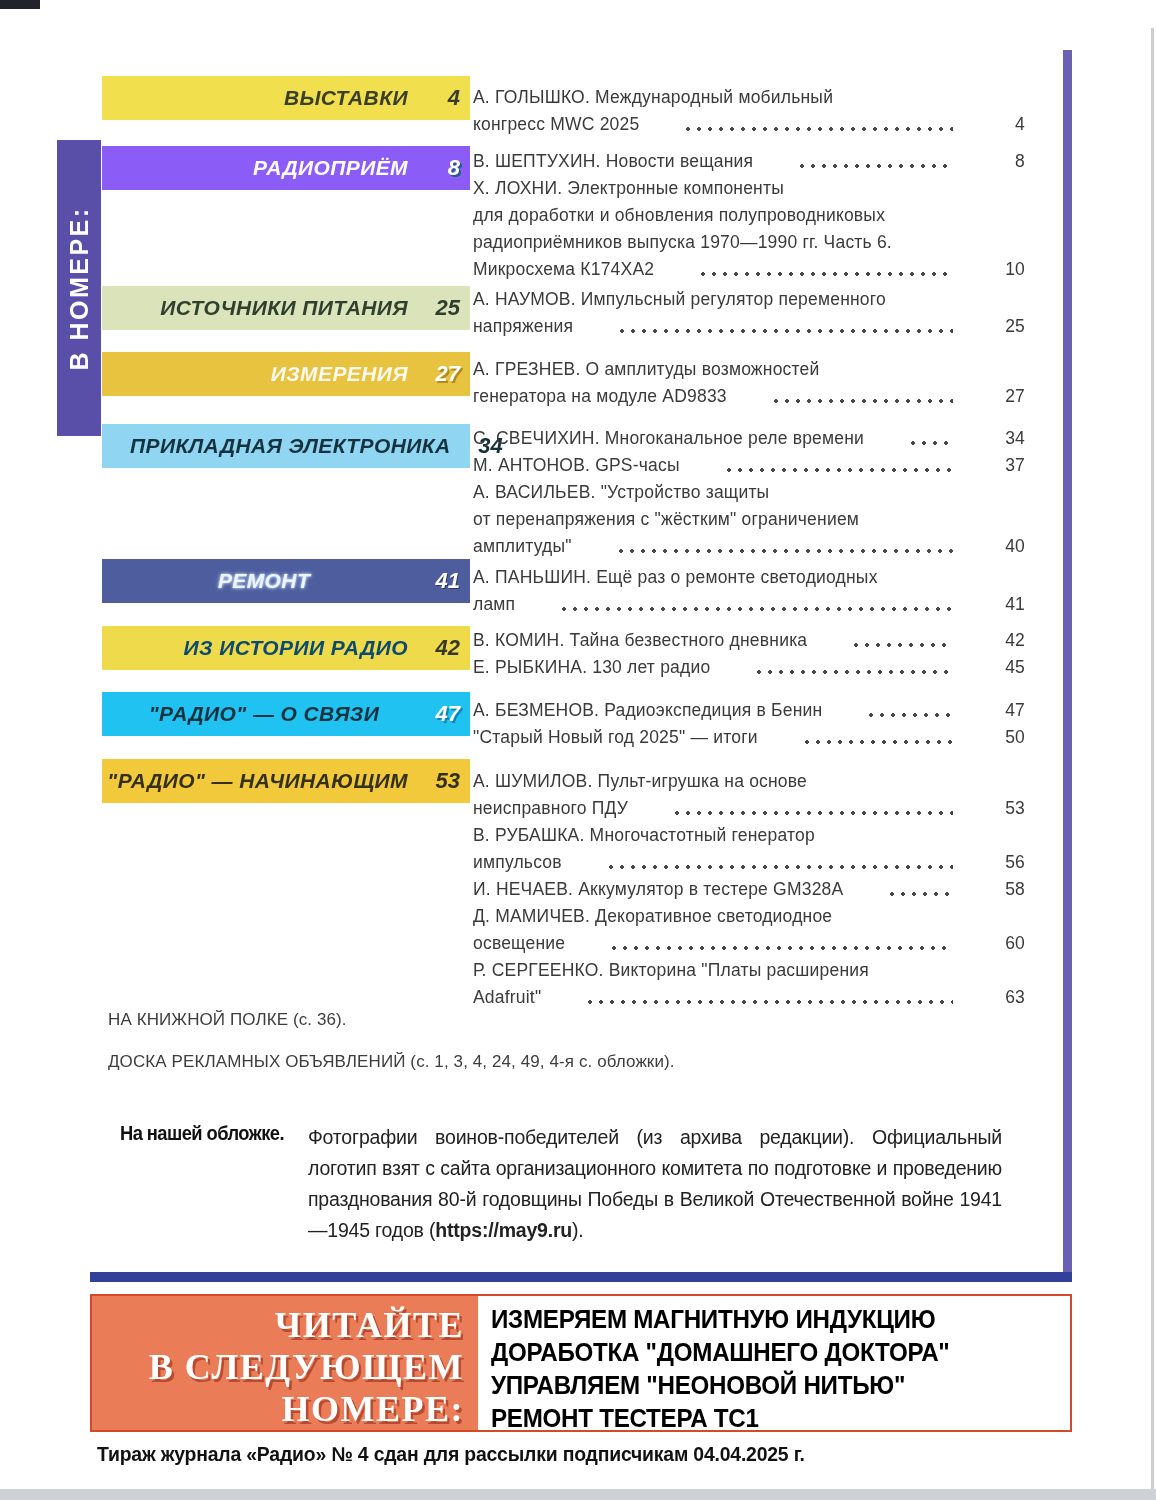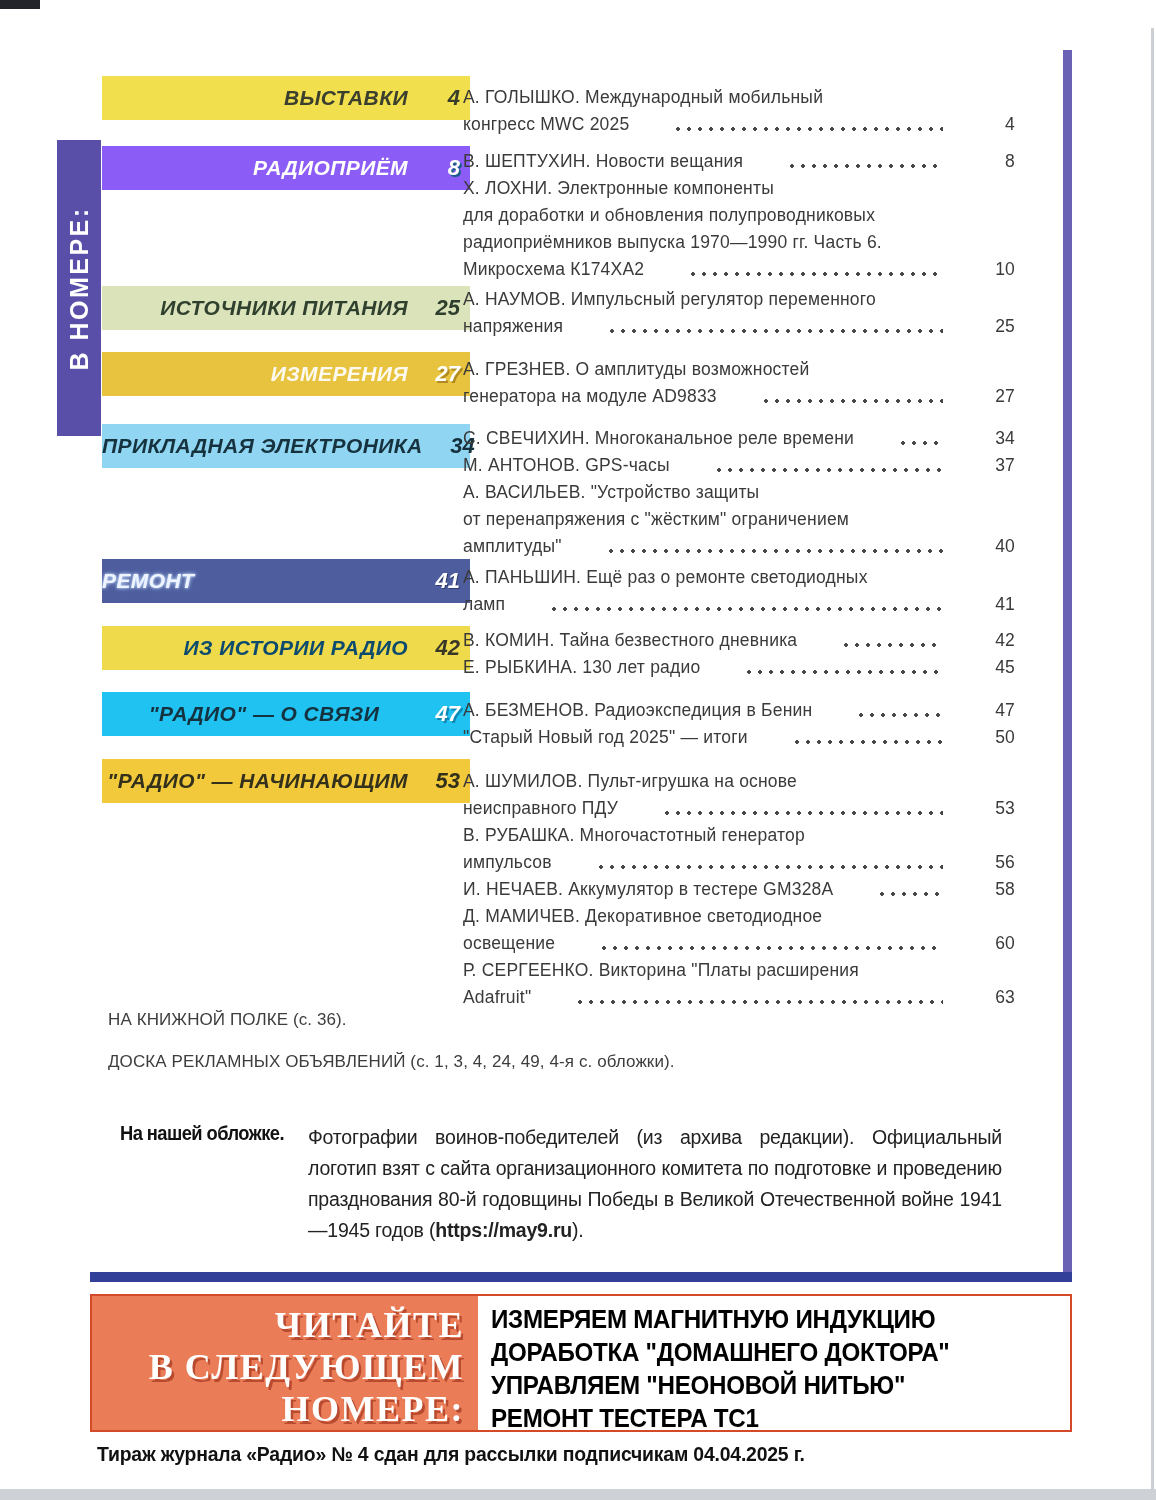--- a/index.html
+++ b/index.html
@@ -28,29 +28,29 @@
 
   
   .bar{
     position:absolute;left:102px;width:368px;height:44px;
     display:flex;align-items:center;font-style:italic;font-weight:bold;
   }
   .bar-label{flex:1;text-align:right;font-size:21px;letter-spacing:.4px;padding-right:18px;white-space:nowrap;}
   .bar-num{min-width:34px;text-align:right;padding-right:10px;font-size:22px;}
   .s0{top:76px;}  .s1{top:146px;} .s2{top:286px;} .s3{top:352px;} .s4{top:424px;}
   .s5{top:559px;} .s6{top:626px;} .s7{top:692px;} .s8{top:759px;}
-  .s5 .bar-label{text-align:left;padding-right:0;text-shadow:0 0 4px rgba(200,224,255,.95),0 0 2px rgba(200,224,255,.9);}
+  .s5 .bar-label{text-align:center;padding-right:0;text-shadow:0 0 4px rgba(200,224,255,.95),0 0 2px rgba(200,224,255,.9);}
   .s7 .bar-label{text-align:center;padding-right:0;}
   .s1 .bar-num{text-shadow:2px 2px 0 #1b5e86;}
   .s3 .bar-num{text-shadow:2px 2px 0 #b08a1e;}
   .s5 .bar-num{text-shadow:1px 1px 0 #2c3a6e;}
   .s7 .bar-num{text-shadow:2px 2px 0 #0e87b5;}
 
   
-  .arts{position:absolute;left:463px;width:552px;font-size:17.5px;line-height:27px;color:#3a3a3a;letter-spacing:.2px;}
+  .arts{position:absolute;left:473px;width:552px;font-size:17.5px;line-height:27px;color:#3a3a3a;letter-spacing:.2px;}
   .a0{top:84px;}  .a1{top:148px;} .a2{top:286px;} .a3{top:356px;} .a4{top:425px;}
   .a5{top:564px;} .a6{top:627px;} .a7{top:697px;} .a8{top:768px;}
   .ln{white-space:nowrap;}
   .ln.last{display:flex;gap:41px;}
   .dots{
     flex:1;height:27px;margin:0 3px 0 6px;
     background-image:radial-gradient(circle at 2px 18px,#474747 1.7px,transparent 2.1px);
     background-size:11px 27px;background-repeat:repeat-x;
   }
   .pg{min-width:28px;text-align:right;}
@@ -114,21 +114,21 @@
 </div>
 <div class="bar s2" style="background: rgb(219, 227, 187);">
   <span class="bar-label" style="color: rgb(48, 64, 47);">ИСТОЧНИКИ ПИТАНИЯ</span>
   <span class="bar-num" style="color: rgb(47, 63, 46);">25</span>
 </div>
 <div class="bar s3" style="background: rgb(232, 195, 64);">
   <span class="bar-label" style="color: rgb(252, 250, 240);">ИЗМЕРЕНИЯ</span>
   <span class="bar-num" style="color: rgb(255, 255, 255);">27</span>
 </div>
 <div class="bar s4" style="background: rgb(144, 214, 242);">
-  <span class="bar-label" style="color: rgb(23, 50, 63);">ПРИКЛАДНАЯ ЭЛЕКТРОНИКА</span>
+  <span class="bar-label" style="color: rgb(23, 50, 63); padding-left: 28px;">ПРИКЛАДНАЯ ЭЛЕКТРОНИКА</span>
   <span class="bar-num" style="color: rgb(22, 49, 61);">34</span>
 </div>
 <div class="bar s5" style="background: rgb(77, 93, 158);">
   <span class="bar-label" style="color: rgb(238, 244, 255);">РЕМОНТ</span>
   <span class="bar-num" style="color: rgb(255, 255, 255);">41</span>
 </div>
 <div class="bar s6" style="background: rgb(238, 218, 75);">
   <span class="bar-label" style="color: #0c4a6e;">ИЗ ИСТОРИИ РАДИО</span>
   <span class="bar-num" style="color: rgb(57, 56, 40);">42</span>
 </div>

